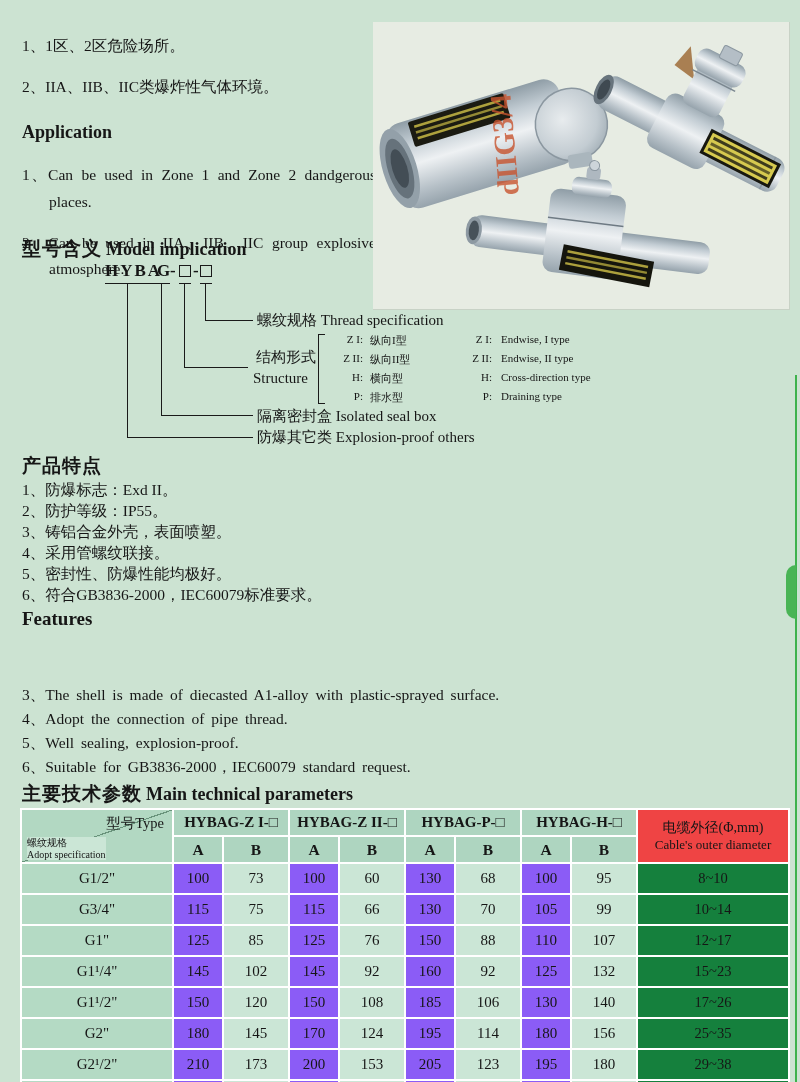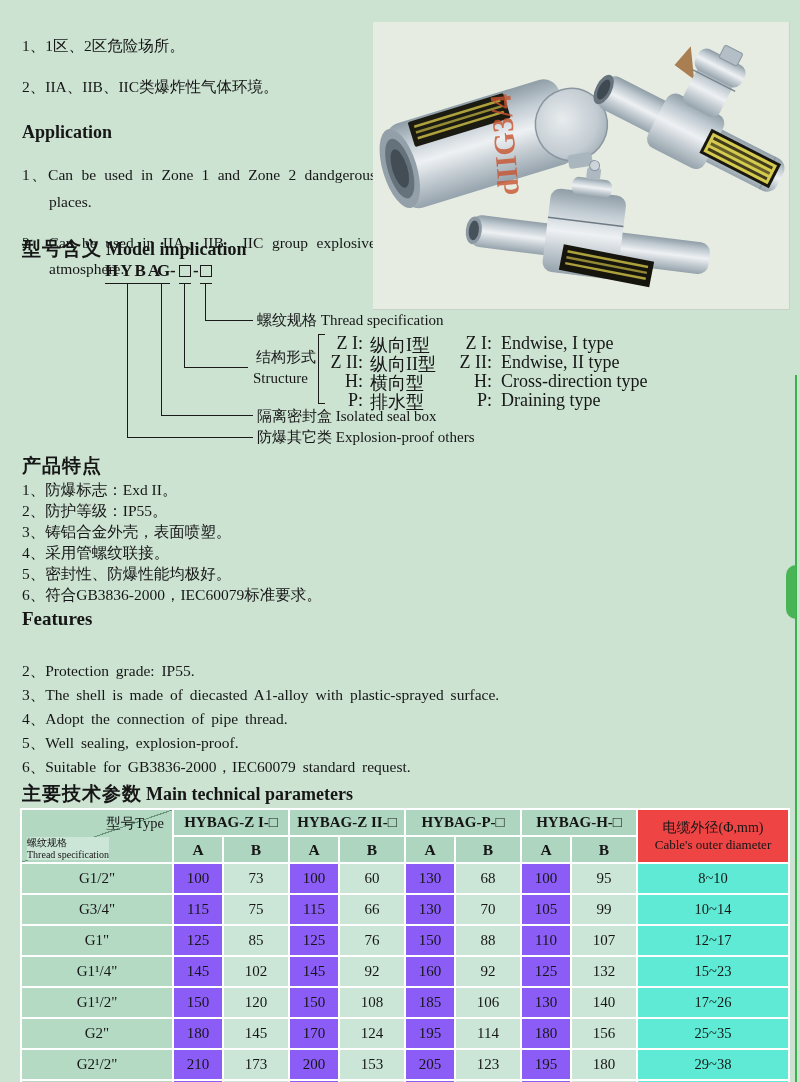--- a/index.html
+++ b/index.html
@@ -22,21 +22,21 @@
          box-shadow:inset -1px -1px 0 #c8d2c6}
   
   #model-heading{left:22px;top:236px}
   .diagram{left:0;top:0;width:800px;height:0}
   .dline{position:absolute;background:#1a1a1a}
   .codepart{position:absolute;font-weight:bold;font-size:17px}
   .u{border-bottom:1.4px solid #1a1a1a;padding-bottom:2px}
   .mbox{display:inline-block;width:10px;height:10px;border:1.5px solid #1a1a1a;
         vertical-align:middle;margin-bottom:3px;background:transparent}
   .dlabel{position:absolute;font-size:15px;white-space:nowrap}
-  .opt-row{position:absolute;display:flex;font-size:18px;white-space:nowrap}
+  .opt-row{position:absolute;display:flex;font-size:11px;white-space:nowrap}
   .opt-row .code{display:inline-block;width:36px;text-align:right;margin-right:7px}
   .opt-row .cntxt{display:inline-block;width:88px}
   .opt-row .code2{display:inline-block;width:34px;text-align:right;margin-right:9px}
   
   .feat{width:740px;font-size:15.5px;white-space:nowrap}
   .feat .item{position:absolute;left:0}
   #feat-cn{left:22px;top:453px}
   #feat-en{left:22px;top:608px}
   #feat-en .item{word-spacing:3px}
   
@@ -48,21 +48,21 @@
   #ptable .ab{background:#aed5c0;height:25px;font-weight:bold;font-size:15.5px}
   #ptable .corner{background:#b2d8c2;position:relative;
     background-image:linear-gradient(to bottom right,transparent 49.4%,#69937b 49.4%,#69937b 50.6%,transparent 50.6%)}
   #ptable .corner .ct{position:absolute;top:4px;right:8px;font-size:14.5px}
   #ptable .corner .cb{position:absolute;bottom:2px;left:5px;font-size:10px;line-height:1.15;text-align:left}
   #ptable .lastcol{background:#ef4444;font-size:14px;line-height:1.25}
   #ptable .lastcol .en{font-size:13px}
   #ptable .tl{background:#b4dac4;height:23px}
   #ptable .ca{background:#8b5cf6;height:29px}
   #ptable .cb{background:#cbe6d6;height:23px}
-  #ptable .cc{background:#5eead4;height:23px;font-size:14.5px}
+  #ptable .cc{background:#15803d;height:23px;font-size:14.5px}
   
   #edge-line{left:795px;top:375px;width:2px;height:707px;background:#3db24c}
   #edge-bump{left:786px;top:565px;width:10px;height:54px;background:#49b455;
              border-radius:27px 0 0 27px}
 </style>
 </head>
 <body>
 
 <div id="scope" class="abs">
   <div class="item">1、1区、2区危险场所。</div>
@@ -205,21 +205,20 @@
   <div class="item" style="top:27px">1、防爆标志：Exd II。</div>
   <div class="item" style="top:48px">2、防护等级：IP55。</div>
   <div class="item" style="top:69px">3、铸铝合金外壳，表面喷塑。</div>
   <div class="item" style="top:90px">4、采用管螺纹联接。</div>
   <div class="item" style="top:111px">5、密封性、防爆性能均极好。</div>
   <div class="item" style="top:132px">6、符合GB3836-2000，IEC60079标准要求。</div>
 </div>
 
 <div id="feat-en" class="abs feat">
   <div class="h-en" style="font-size:19px">Features</div>
-  <div class="item" style="top:53px">2、Protection grade: IP55.</div>
   <div class="item" style="top:77px">3、The shell is made of diecasted A1-alloy with plastic-sprayed surface.</div>
   <div class="item" style="top:101px">4、Adopt the connection of pipe thread.</div>
   <div class="item" style="top:125px">5、Well sealing, explosion-proof.</div>
   <div class="item" style="top:149px">6、Suitable for GB3836-2000，IEC60079 standard request.</div>
 </div>
 
 <div id="params-heading" class="abs h-mix">
   <span class="h-cn">主要技术参数</span>
   <span class="h-en">Main technical parameters</span>
 </div>
@@ -236,21 +235,21 @@
     <col style="width:48px">
       <col style="width:64px">
     <col style="width:150px">
   </colgroup>
   <tbody>
       <tr>
     <th class="corner" rowspan="2">
       <span class="ct">型号Type</span>
       <span class="cb">
         <span>螺纹规格</span><br>
-        <span>Thread specification</span>
+        <span>Adopt specification</span>
       </span>
     </th>
     <th class="grp" colspan="2">HYBAG-Z I-□</th>
     <th class="grp" colspan="2">HYBAG-Z II-□</th>
     <th class="grp" colspan="2">HYBAG-P-□</th>
     <th class="grp" colspan="2">HYBAG-H-□</th>
     <th class="lastcol" rowspan="2">
       <span>电缆外径(Φ,mm)</span><br>
       <span class="en">Cable's outer diameter</span>
     </th>

